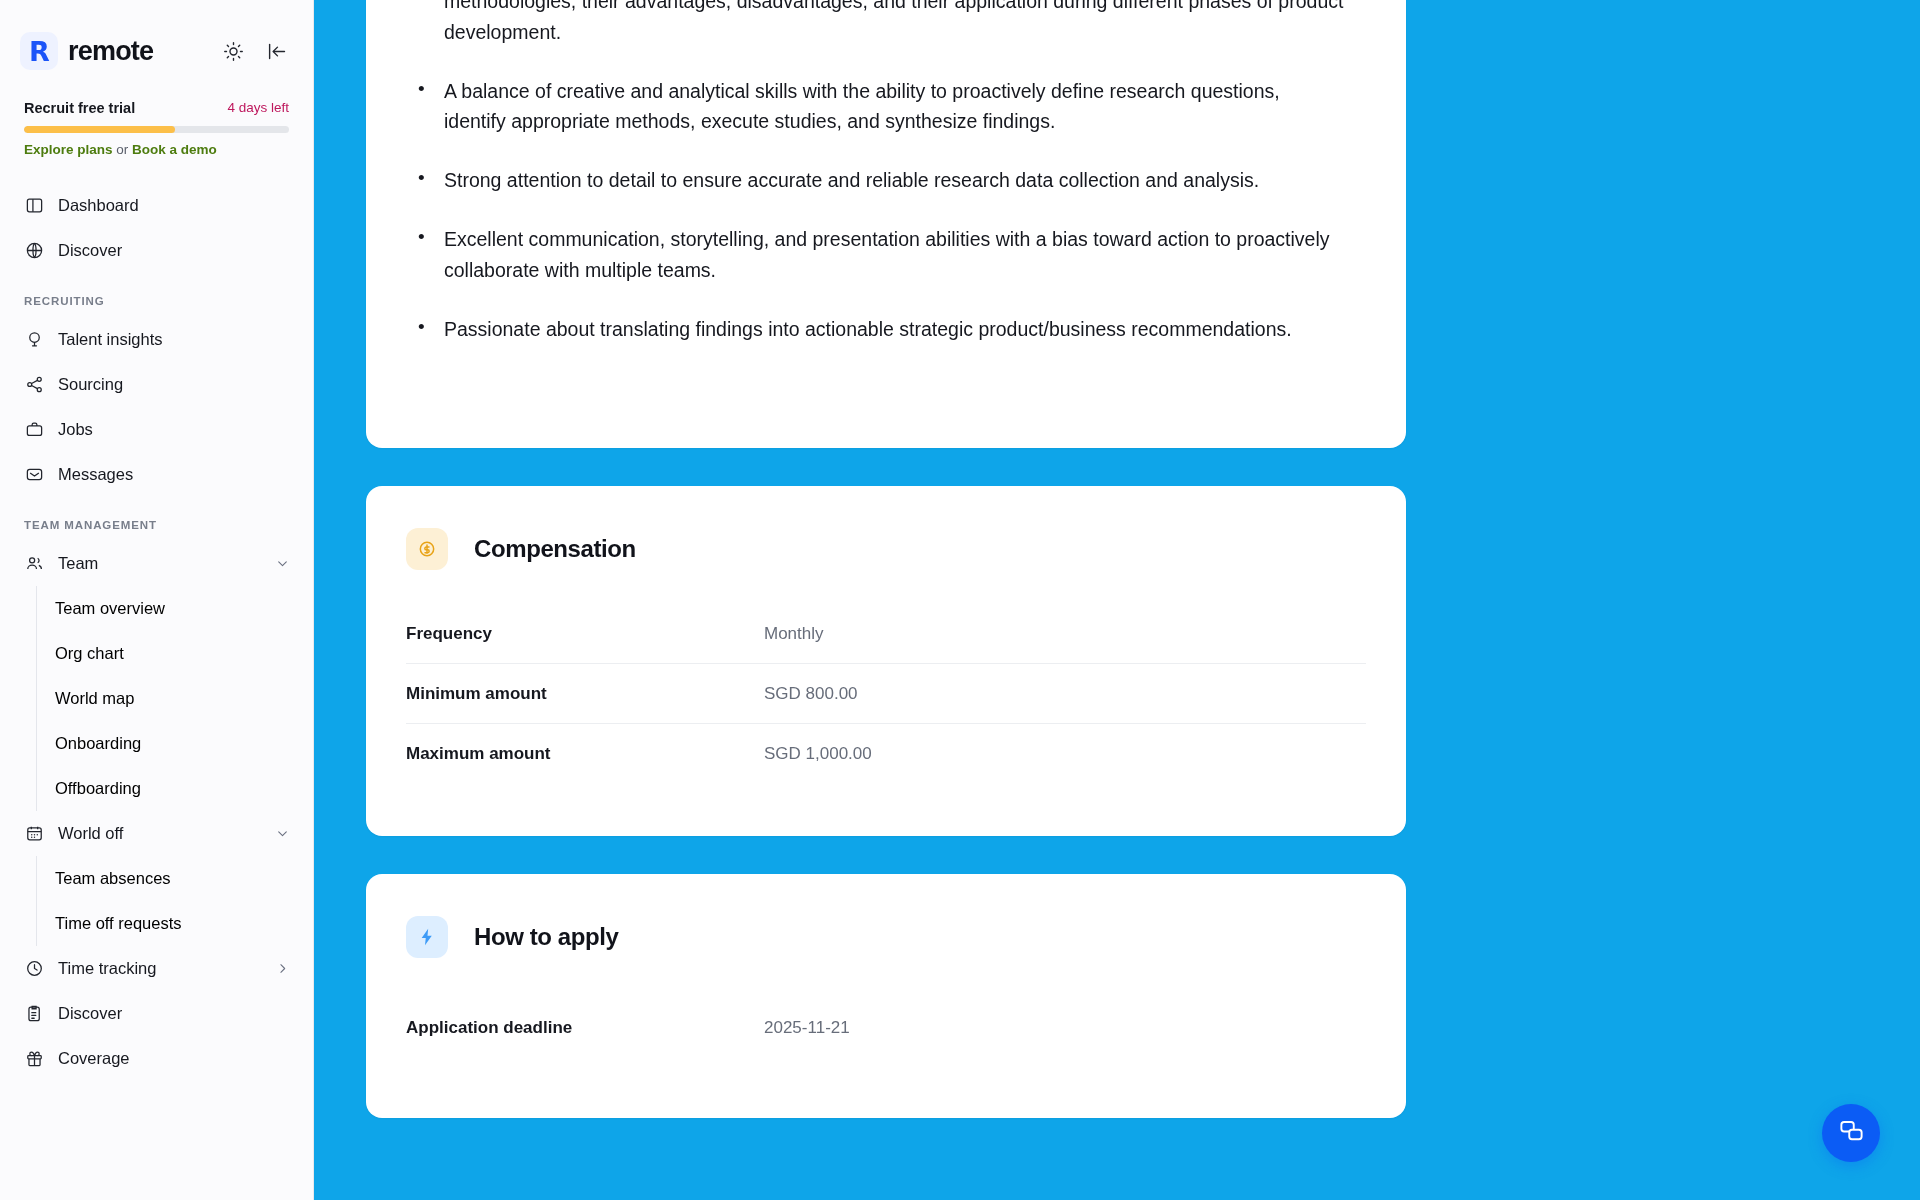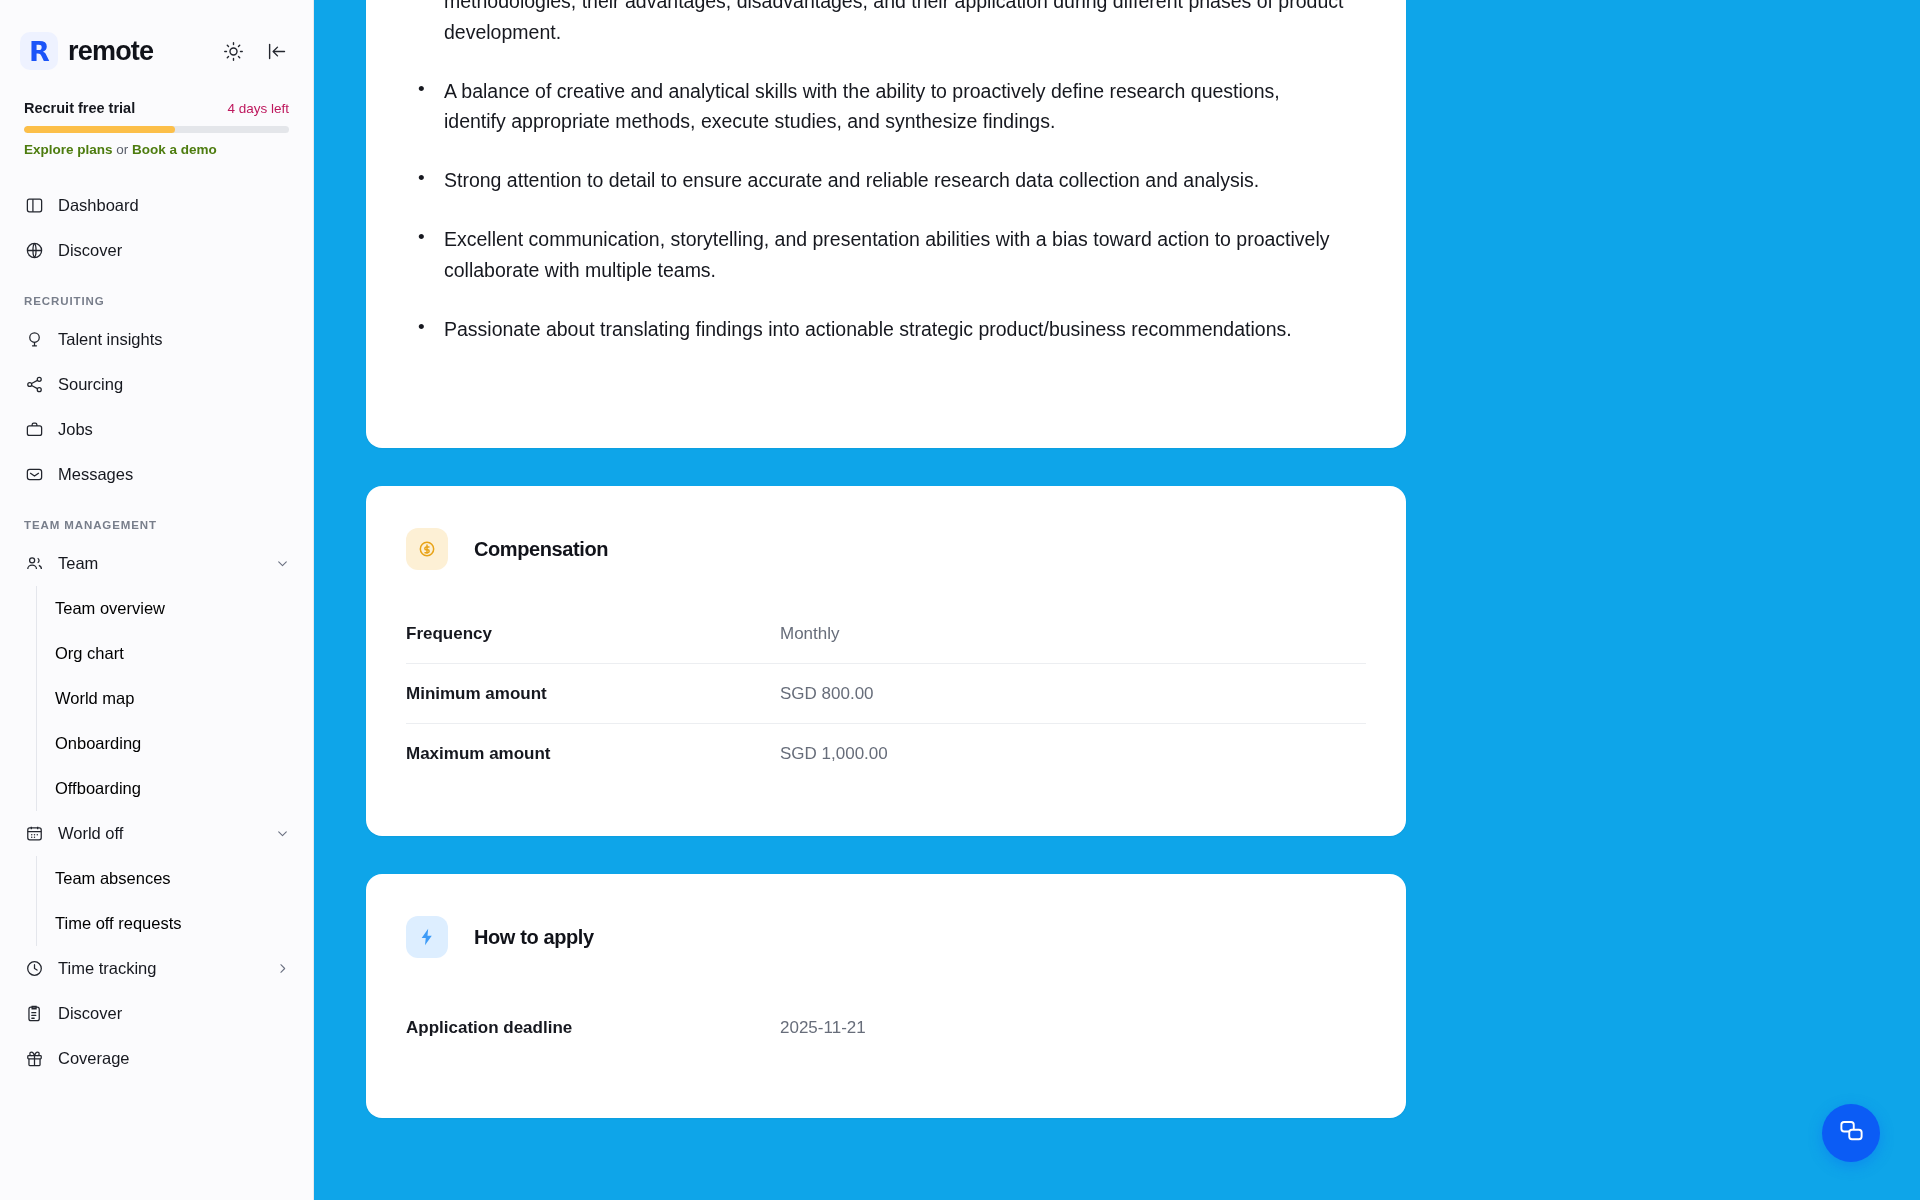--- a/index.html
+++ b/index.html
@@ -52,21 +52,21 @@
   .search-ph { font-size: 16px; color: #8a8f9b; flex: 1; }
   .kbd-group { display: flex; gap: 5px; }
   .kbd {
     background: #eceef2; color: #4c515c; border-radius: 5px;
     min-width: 23px; height: 23px; font-size: 12.5px;
     display: flex; align-items: center; justify-content: center;
     padding: 0 5px;
   }
 
   .trial { padding: 28px 24px 0 24px; }
-  .trial-top { display: flex; align-items: center; }
+  .trial-top { display: flex; align-items: flex-start; }
   .trial-title { font-size: 14.5px; font-weight: 700; color: #16181f; }
   .trial-days { margin-left: auto; font-size: 13.5px; color: #be185d; }
   .trial-bar {
     margin-top: 10px; height: 7px; border-radius: 4px; background: #e4e6ea; overflow: hidden;
   }
   .trial-fill { height: 100%; border-radius: 4px; background: #fcbf49; }
   .trial-links { margin-top: 9px; font-size: 13.5px; color: #5a5f6b; }
   .trial-links a { color: #4d7c0f; text-decoration: none; font-weight: 700; cursor: pointer; }
 
   .nav { padding: 26px 0 0 0; }
@@ -112,24 +112,24 @@
   ul.req-list li.nobullet::before { content: ""; }
   ul.req-list li.nobullet { margin-left: 0; }
 
   .card-head { display: flex; align-items: center; gap: 26px; padding: 42px 0 0 40px; }
   .sec-ic {
     width: 42px; height: 42px; border-radius: 12px;
     display: flex; align-items: center; justify-content: center; flex: 0 0 42px;
   }
   .sec-ic.amber { background: #fdf0d5; }
   .sec-ic.blue { background: #ddeeff; }
-  .sec-title { font-size: 20px; font-weight: 700; color: #11131a; letter-spacing: -0.4px; }
+  .sec-title { font-size: 24px; font-weight: 700; color: #11131a; letter-spacing: -0.4px; }
 
   .kv-table { margin: 34px 40px 0 40px; }
-  .kv-row { display: flex; align-items: center; height: 60px; border-bottom: 1px solid #eceef1; gap: 16px; }
+  .kv-row { display: flex; align-items: center; height: 60px; border-bottom: 1px solid #eceef1; }
   .kv-row.last { border-bottom: none; }
   .kv-k { width: 358px; font-size: 17px; font-weight: 700; color: #16181f; }
   .kv-v { font-size: 17px; color: #676d7a; }
 
   .fab {
     position: absolute; right: 40px; bottom: 38px;
     width: 58px; height: 58px; border-radius: 50%;
     background: #0b5cf5; cursor: pointer;
     display: flex; align-items: center; justify-content: center;
     box-shadow: 0 4px 14px rgba(11,92,245,.34);

